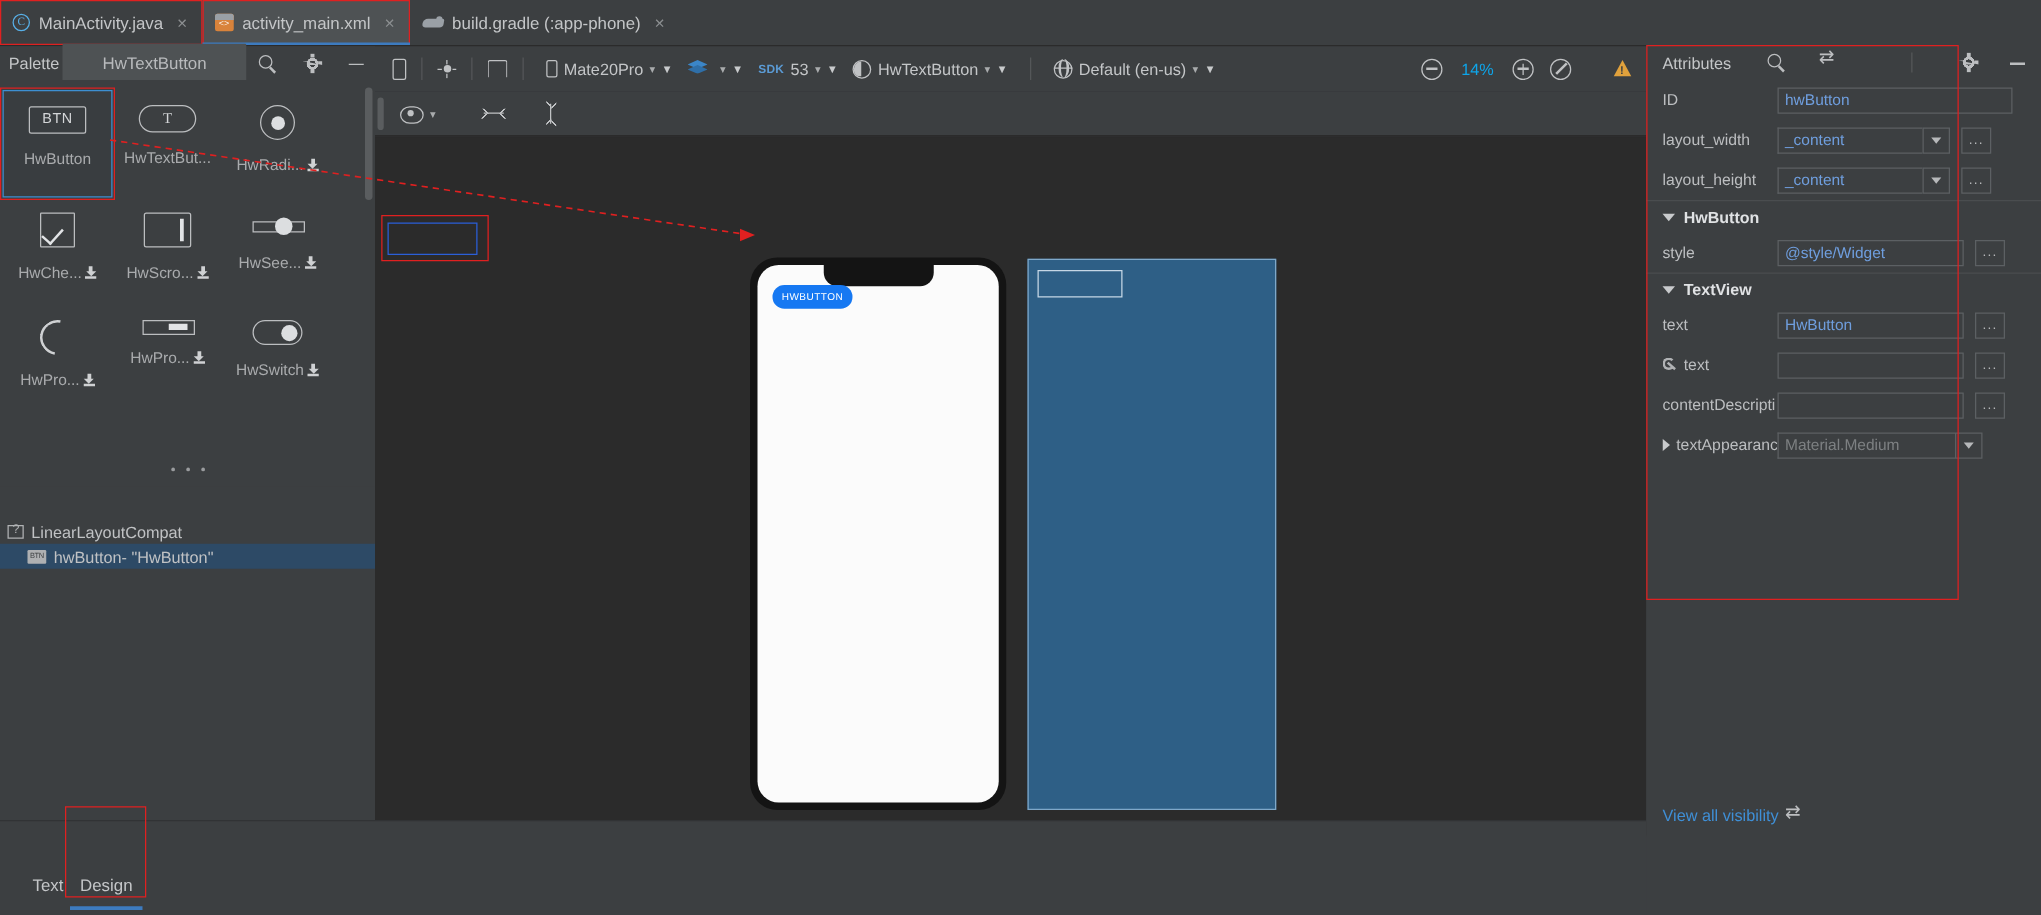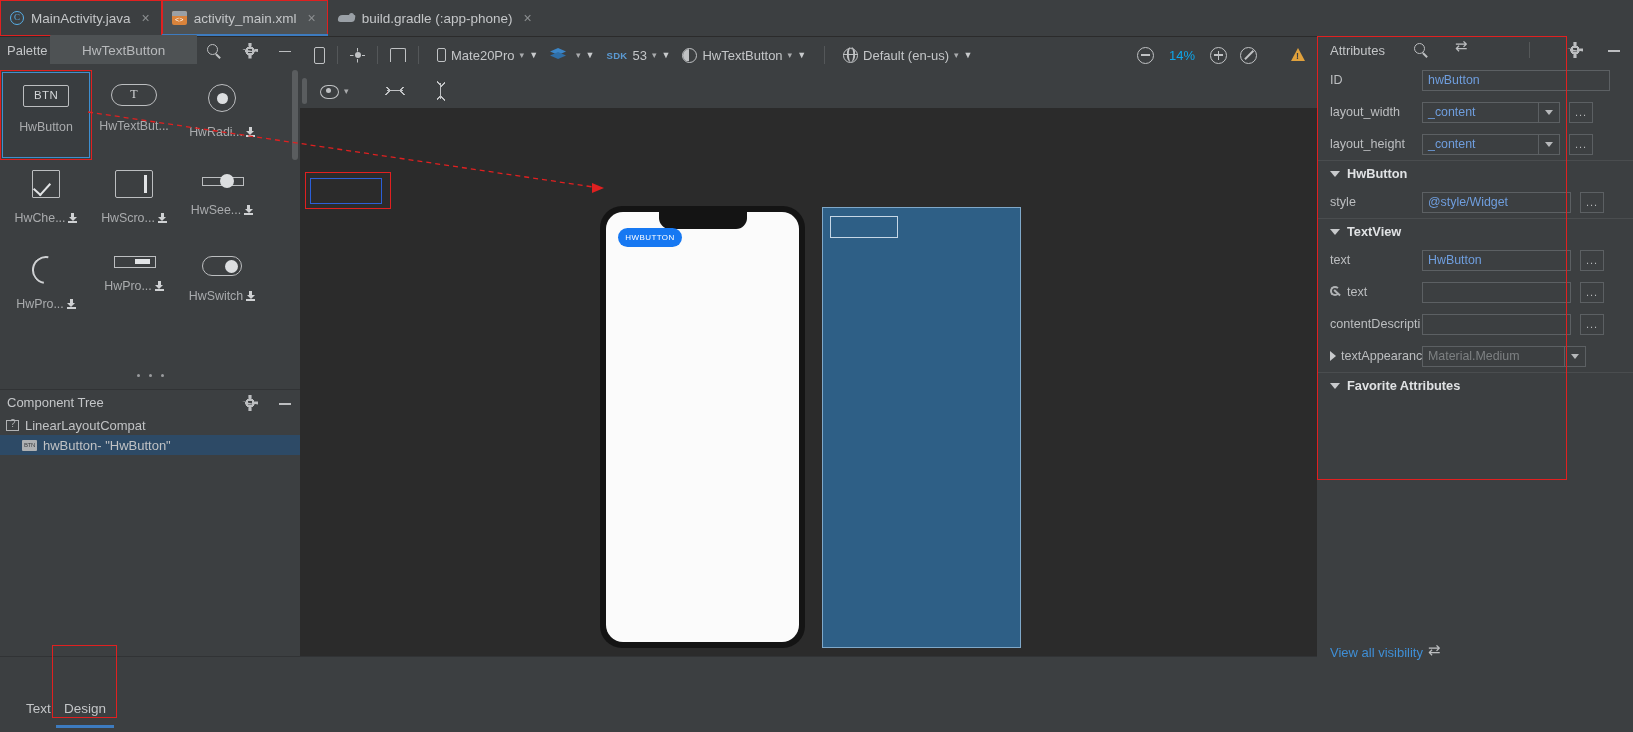--- a/index.html
+++ b/index.html
@@ -698,27 +698,20 @@
       </div>
 
     </div>
     <div id="pal-dots">
       <span></span>
         <span></span>
         <span></span>
     </div>
   </div>
 
-  <div id="ct-header">
-    <span id="ct-title">Component Tree</span>
-    <div id="ct-actions">
-      <span class="hdr-ico ico-gear2"></span>
-      <span class="hdr-ico ico-min"></span>
-    </div>
-  </div>
 
   <div id="ct-body">
     <div class="tree-row">
       <span class="ico-layout"></span>
       <span>LinearLayoutCompat</span>
     </div>
     <div class="tree-row indent selected">
       <span class="ico-wbtn">BTN</span>
       <span>hwButton- "HwButton"</span>
       <span class="warn-tri"></span>
@@ -902,24 +895,20 @@
 
   <div class="arow">
     <span class="alabel">
       <span class="tri-right"></span>
       <span>textAppearanc</span>
     </span>
     <span class="afield combo grey" style="max-width:142px">Material.Medium</span>
     <span class="acombo-btn"></span>
   </div>
 
-  <div class="asection">
-    <span class="tri-down"></span>
-    <span>Favorite Attributes</span>
-  </div>
 
 
   <div id="viewall">
     <span>View all visibility</span>
     <span class="ico-swap" style="width:14px;height:12px"></span>
   </div>
 </div>
 
 <div id="attrs-redbox"></div>
 

